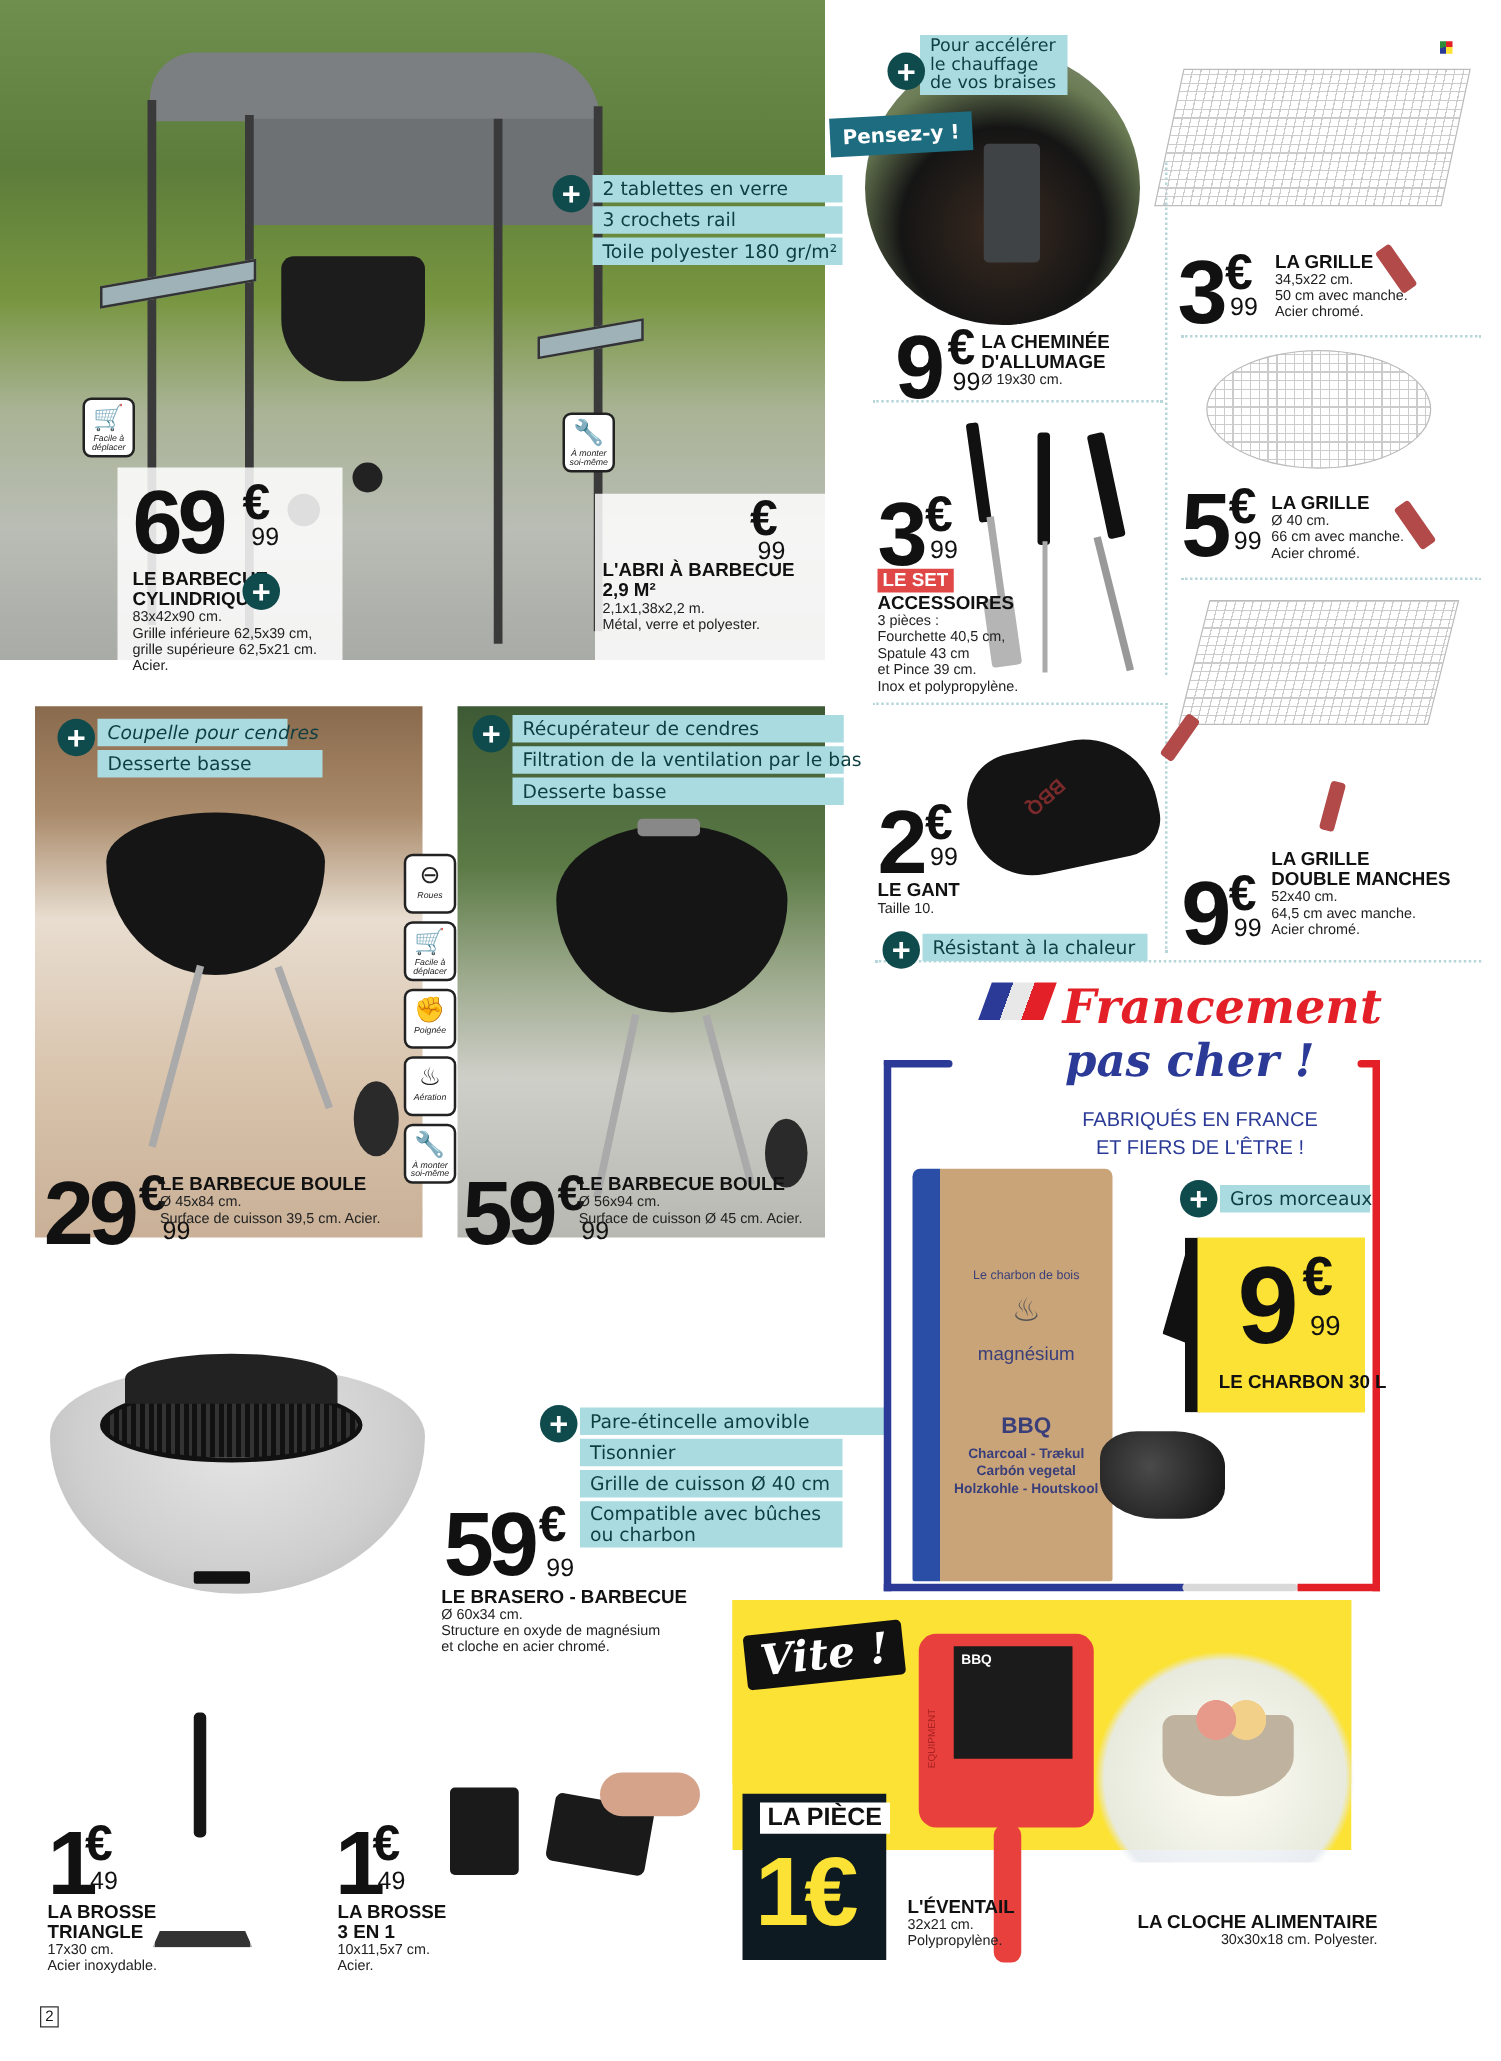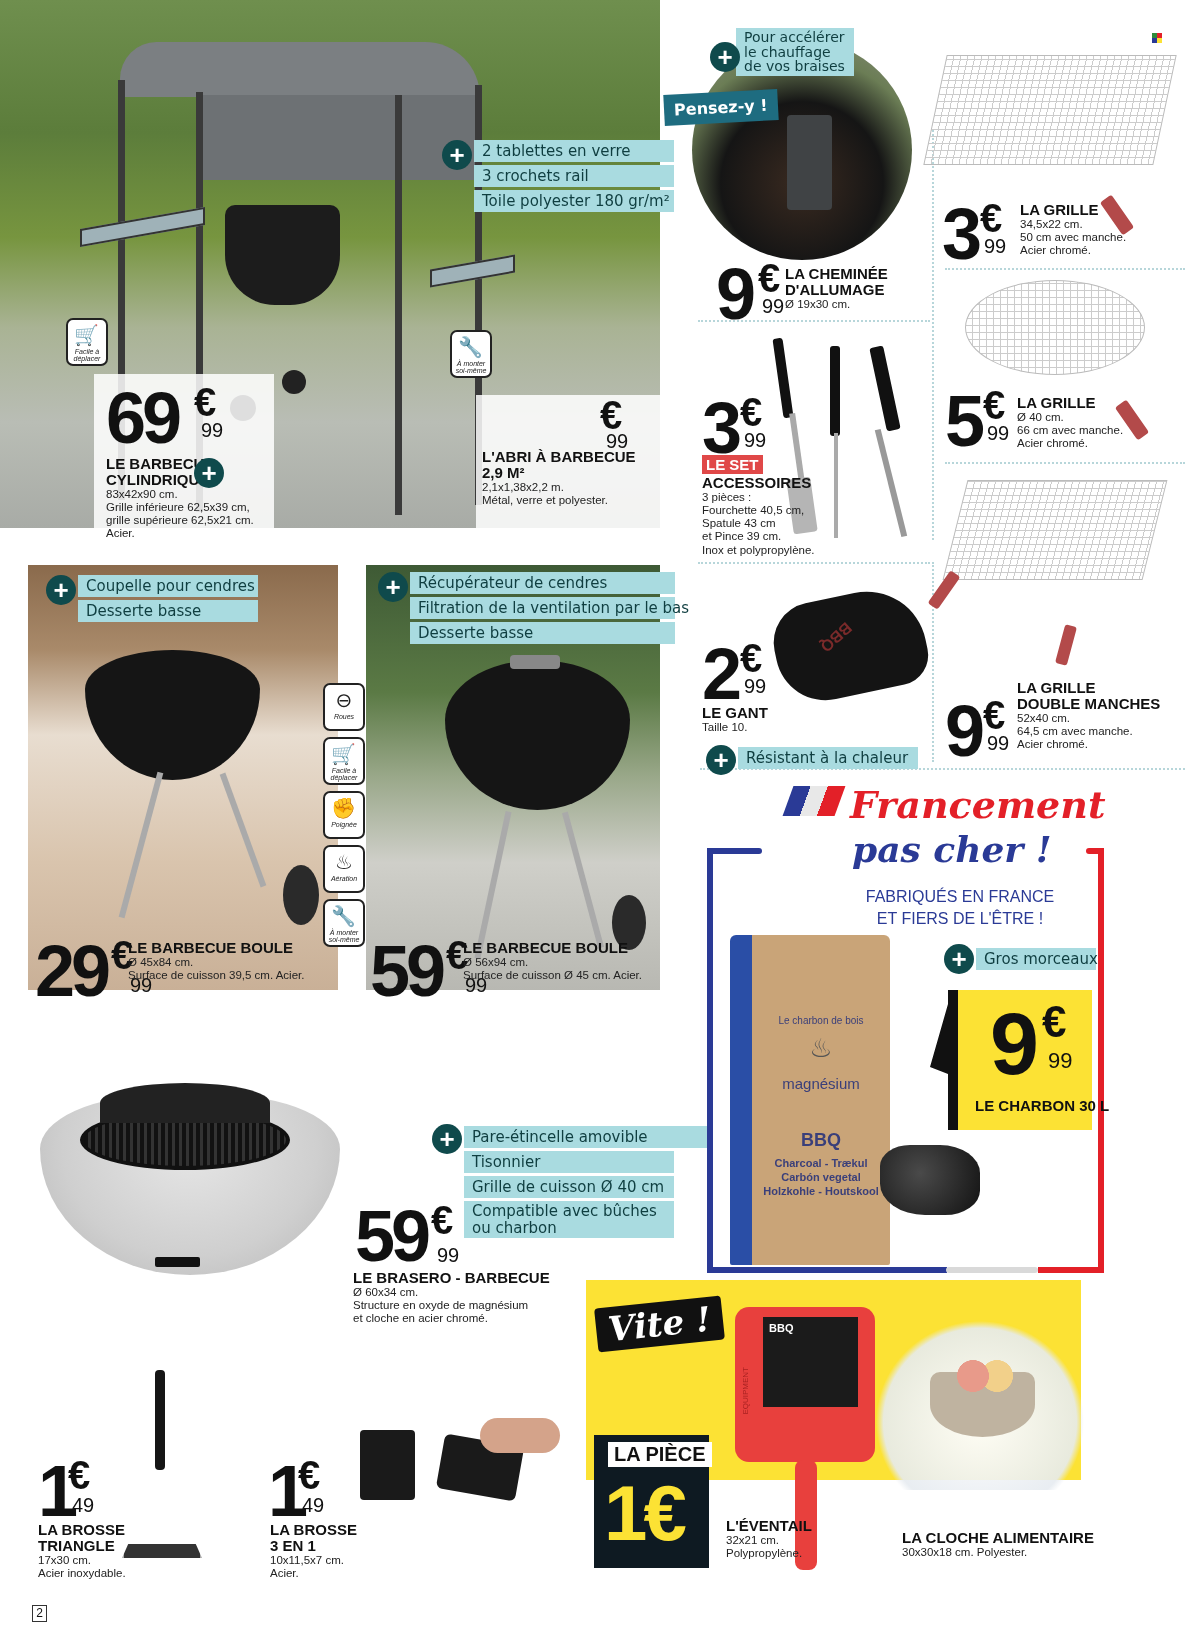--- a/index.html
+++ b/index.html
@@ -242,21 +242,21 @@
 
 <div class="abs photo-terrace" style="left:28px;top:565px;width:310px;height:425px;"></div>
 <div class="abs" style="left:85px;top:650px;width:175px;height:130px;background:#151515;border-radius:50% 50% 50% 50% / 30% 30% 70% 70%;"></div>
 <div class="abs" style="left:138px;top:770px;width:6px;height:150px;background:#aaa;transform:rotate(15deg);"></div>
 <div class="abs" style="left:240px;top:770px;width:6px;height:120px;background:#aaa;transform:rotate(-20deg);"></div>
 <div class="abs" style="left:283px;top:865px;width:36px;height:60px;background:#2a2a2a;border-radius:50%;"></div>
 
 <div class="feat" style="left:58px;top:575px;">
   <div class="plus" style="left:-12px;top:0;">+</div>
   <div style="margin-left:20px;">
-    <div class="line" style="width:180px;">Coupelle pour cendres</div>
+    <div class="line" style="width:152px;font-style:italic;">Coupelle pour cendres</div>
     <div class="line" style="width:180px;">Desserte basse</div>
   </div>
 </div>
 
 <div class="price" style="left:35px;top:935px;width:100px;height:66px;">
   <span class="int">29</span>
   <span class="cur" style="left:76px;">€</span>
   <span class="cents" style="left:95px;top:40px;">99</span>
 </div>
 <div class="abs" style="left:128px;top:940px;width:210px;">
@@ -399,21 +399,21 @@
 <div class="abs" style="left:795px;top:1460px;width:22px;height:110px;background:#e8403d;border-radius:8px;"></div>
 <div class="abs" style="left:726px;top:1518px;width:110px;">
   <div class="ptitle cond">L'ÉVENTAIL</div>
   <div class="pdesc cond">32x21 cm.</div>
   <div class="pdesc cond">Polypropylène.</div>
 </div>
 
 <div class="abs" style="left:875px;top:1320px;width:210px;height:170px;background:radial-gradient(ellipse at 50% 60%, rgba(255,255,255,0.95) 0%, rgba(230,235,240,0.9) 65%, transparent 70%);"></div>
 <div class="abs" style="left:930px;top:1372px;width:105px;height:65px;background:#bfb3a0;border-radius:10px 10px 50% 50%;"></div>
 <div class="abs" style="left:955px;top:1360px;width:60px;height:32px;background:radial-gradient(circle at 30% 50%,#e89a8a 0 35%,transparent 36%),radial-gradient(circle at 70% 50%,#f2d08a 0 35%,transparent 36%);"></div>
-<div class="abs" style="left:902px;top:1530px;width:200px;">
+<div class="abs" style="left:902px;top:1530px;width:200px;text-align:right;">
   <div class="ptitle cond">LA CLOCHE ALIMENTAIRE</div>
   <div class="pdesc cond">30x30x18 cm. Polyester.</div>
 </div>
 
 <div class="abs" style="left:155px;top:1370px;width:10px;height:100px;background:#151515;border-radius:4px;"></div>
 <div class="abs" style="left:122px;top:1468px;width:80px;height:90px;border-left:2px solid #aaa;border-right:2px solid #aaa;clip-path:polygon(50% 0,100% 100%,0 100%);background:linear-gradient(transparent 85%, #333 85%);"></div>
 
 <div class="price" style="left:38px;top:1455px;width:70px;height:66px;">
   <span class="int">1</span>
   <span class="cur" style="left:30px;">€</span>

